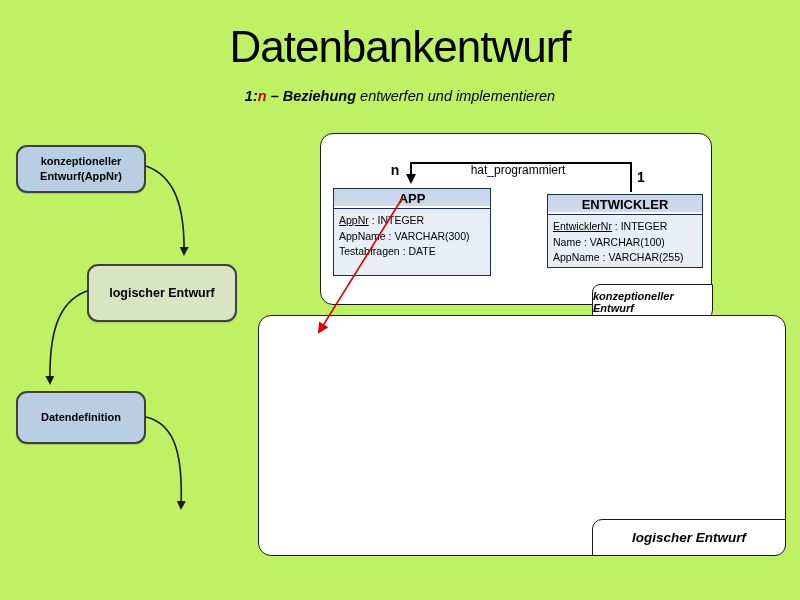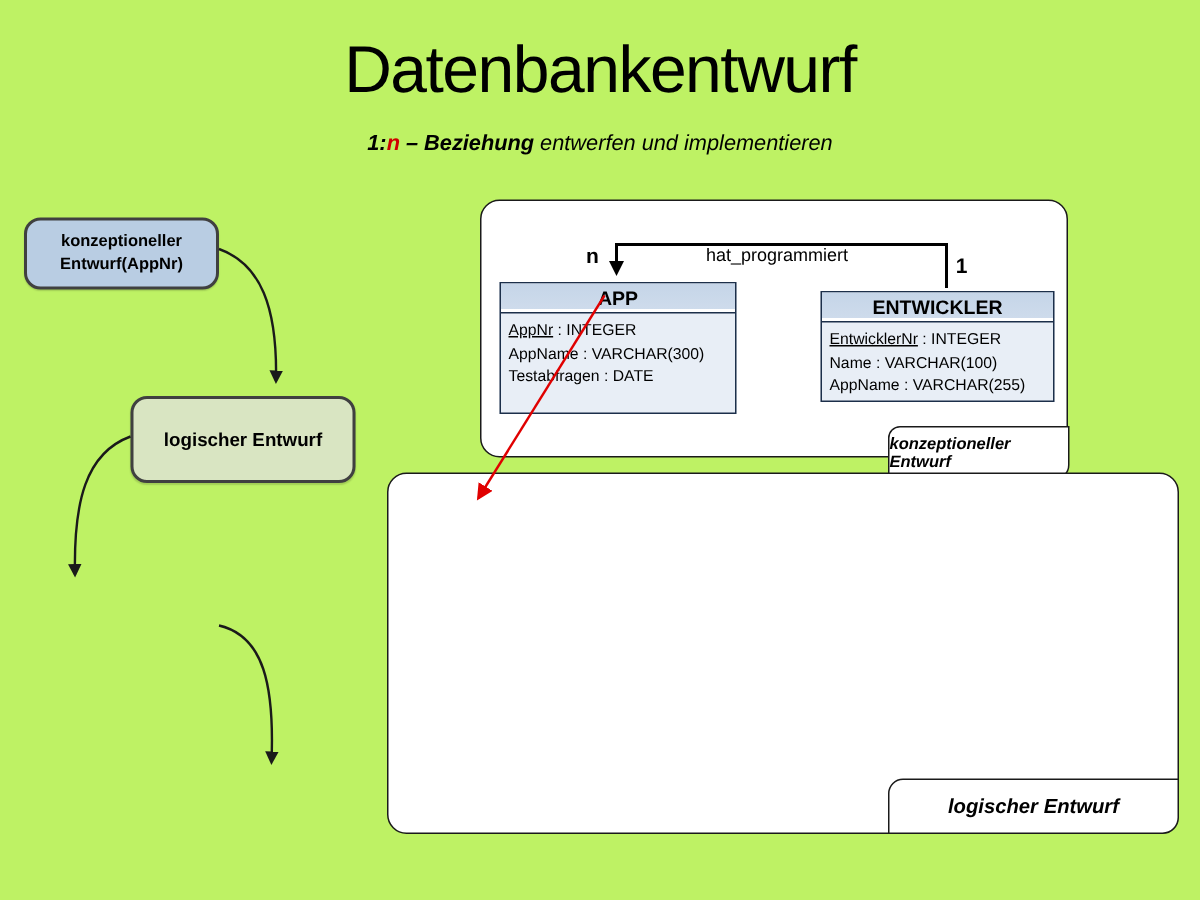--- a/index.html
+++ b/index.html
@@ -84,20 +84,21 @@
 </head>
 <body>
 
 <div class="slide">
 
   <div class="title">Datenbankentwurf</div>
   <div class="subtitle"><span class="b">1:</span><span class="b red">n</span><span class="b"> – Beziehung</span><span> entwerfen und implementieren</span></div>
 
   <div class="fbox" id="fbox-1">konzeptioneller Entwurf(AppNr)</div>
   <div class="fbox green" id="fbox-2">logischer Entwurf</div>
+  <div class="fbox" id="fbox-3">Datendefinition</div>
 
   <div class="panel" id="panel-er"></div>
   <div class="panel-caption" id="caption-er">konzeptioneller Entwurf</div>
 
   <div class="panel" id="panel-logical"></div>
   <div class="panel-caption" id="caption-logical">logischer Entwurf</div>
 
   <div class="er-table" id="tbl-app">
     <div class="er-head">APP</div>
     <div class="er-body">

